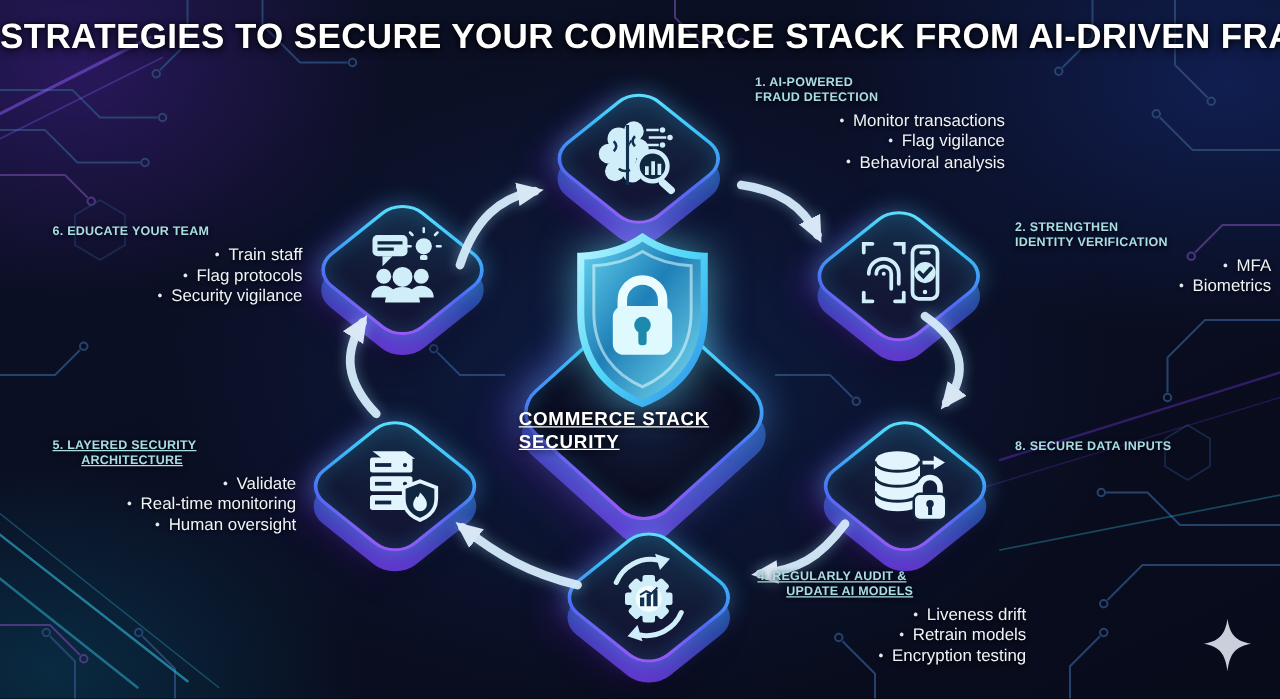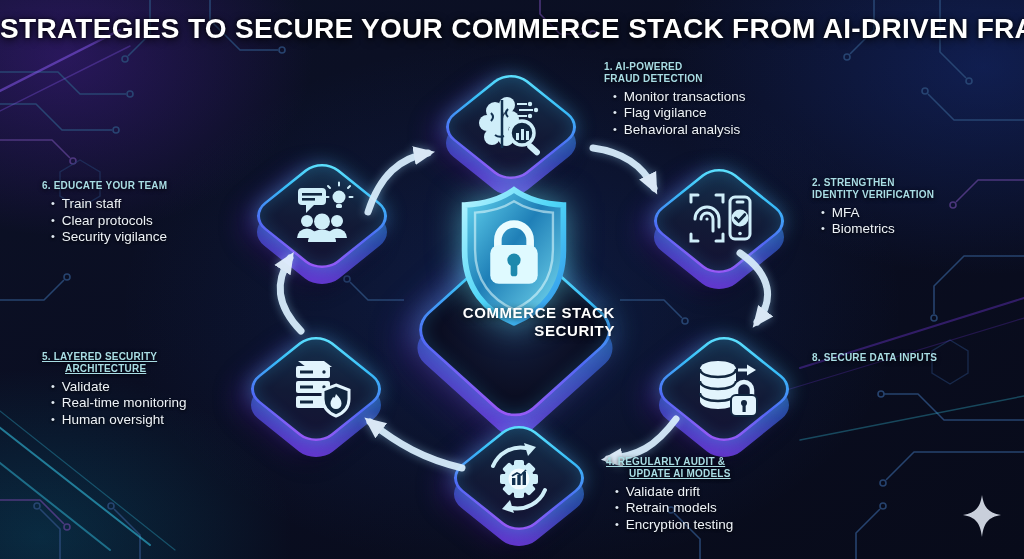--- a/index.html
+++ b/index.html
@@ -39,35 +39,35 @@
     display:flex;align-items:center;justify-content:center;
   }
   .icon{width:72px;height:72px;transform:rotate(-45deg) scaleY(1.25);}
   .icon svg{width:100%;height:100%;display:block;}
   
   .hub{position:absolute;left:439px;top:254px;width:152px;height:152px;transform:scaleY(.9);z-index:2;}
   .hub .dmain{border-radius:28px;box-shadow:0 0 34px rgba(86,225,255,.40),0 18px 40px rgba(109,40,217,.45);}
   .hub .dinner{border-radius:25px;background:radial-gradient(closest-side,#13203f 0%,#0d1229 72%,#0b0e22 100%);}
   .shield{position:absolute;left:457px;top:186px;width:114px;z-index:4;filter:drop-shadow(0 0 16px rgba(103,232,249,.55));}
   .hub-label{
-    position:absolute;left:415px;top:304px;width:200px;z-index:5;text-align:right;
+    position:absolute;left:415px;top:327px;width:200px;z-index:5;text-align:left;
     color:#ffffff;font-weight:bold;font-size:15px;line-height:1.22;letter-spacing:.6px;
-    white-space:pre-line;text-shadow:0 1px 6px rgba(0,0,0,.85);
+    white-space:pre-line;text-shadow:0 1px 6px rgba(0,0,0,.85);text-decoration:underline;
   }
   
   .arrows{position:absolute;inset:0;z-index:4;filter:drop-shadow(0 0 5px rgba(160,220,255,.45));}
   
   .tb{position:absolute;z-index:6;}
   .heading{
     font-weight:bold;color:#a9dde4;font-size:10px;line-height:1.18;letter-spacing:.2px;
     white-space:pre-line;text-shadow:0 1px 4px rgba(0,0,0,.85);
   }
   .heading.hang{padding-left:23px;text-indent:-23px;text-decoration:underline;}
   .bullets{margin-top:4px;padding-left:9px;}
-  .bullet{color:#eef3f8;font-size:13.5px;line-height:1.24;text-shadow:0 1px 3px rgba(0,0,0,.85);}
+  .bullet{color:#eef3f8;font-size:13.5px;line-height:1.24;text-shadow:0 1px 3px rgba(0,0,0,.85);text-align:right;}
   .bullet::before{content:"•";margin-right:7px;font-size:11px;position:relative;top:-1px;color:#e3ecf5;}
   .sparkle{position:absolute;left:962px;top:494px;width:40px;height:44px;z-index:2;}
 </style>
 </head>
 <body>
 
 <div class="stage">
 
   <svg class="bgsvg" width="1024" height="559" viewBox="0 0 1024 559">
     <g fill="none" stroke="#2a4977" stroke-width="1.6" stroke-linejoin="round" opacity=".9">
@@ -361,41 +361,41 @@
   </div>
 
   <div class="tb" style="left:812px;top:352px;width:205px">
     <div class="heading">8. SECURE DATA INPUTS</div>
   </div>
 
   <div class="tb" style="left:606px;top:456px;width:215px">
     <div class="heading hang">4. REGULARLY AUDIT &amp;
 UPDATE AI MODELS</div>
     <div class="bullets">
-      <div class="bullet"><span>Validate drift</span></div>
+      <div class="bullet"><span>Liveness drift</span></div>
       <div class="bullet"><span>Retrain models</span></div>
       <div class="bullet"><span>Encryption testing</span></div>
     </div>
   </div>
 
   <div class="tb" style="left:42px;top:351px;width:195px">
     <div class="heading hang">5. LAYERED SECURITY
 ARCHITECTURE</div>
     <div class="bullets">
       <div class="bullet"><span>Validate</span></div>
       <div class="bullet"><span>Real-time monitoring</span></div>
       <div class="bullet"><span>Human oversight</span></div>
     </div>
   </div>
 
   <div class="tb" style="left:42px;top:180px;width:200px">
     <div class="heading">6. EDUCATE YOUR TEAM</div>
     <div class="bullets">
       <div class="bullet"><span>Train staff</span></div>
-      <div class="bullet"><span>Clear protocols</span></div>
+      <div class="bullet"><span>Flag protocols</span></div>
       <div class="bullet"><span>Security vigilance</span></div>
     </div>
   </div>
 
   <div class="sparkle">
     <svg viewBox="0 0 40 44">
       <path d="M20 1 C21.8 13.5 26.5 18.8 39 21 C26.5 23.2 21.8 28.5 20 43 C18.2 28.5 13.5 23.2 1 21 C13.5 18.8 18.2 13.5 20 1 Z" fill="#c9cfdb"></path>
     </svg>
   </div>
 

